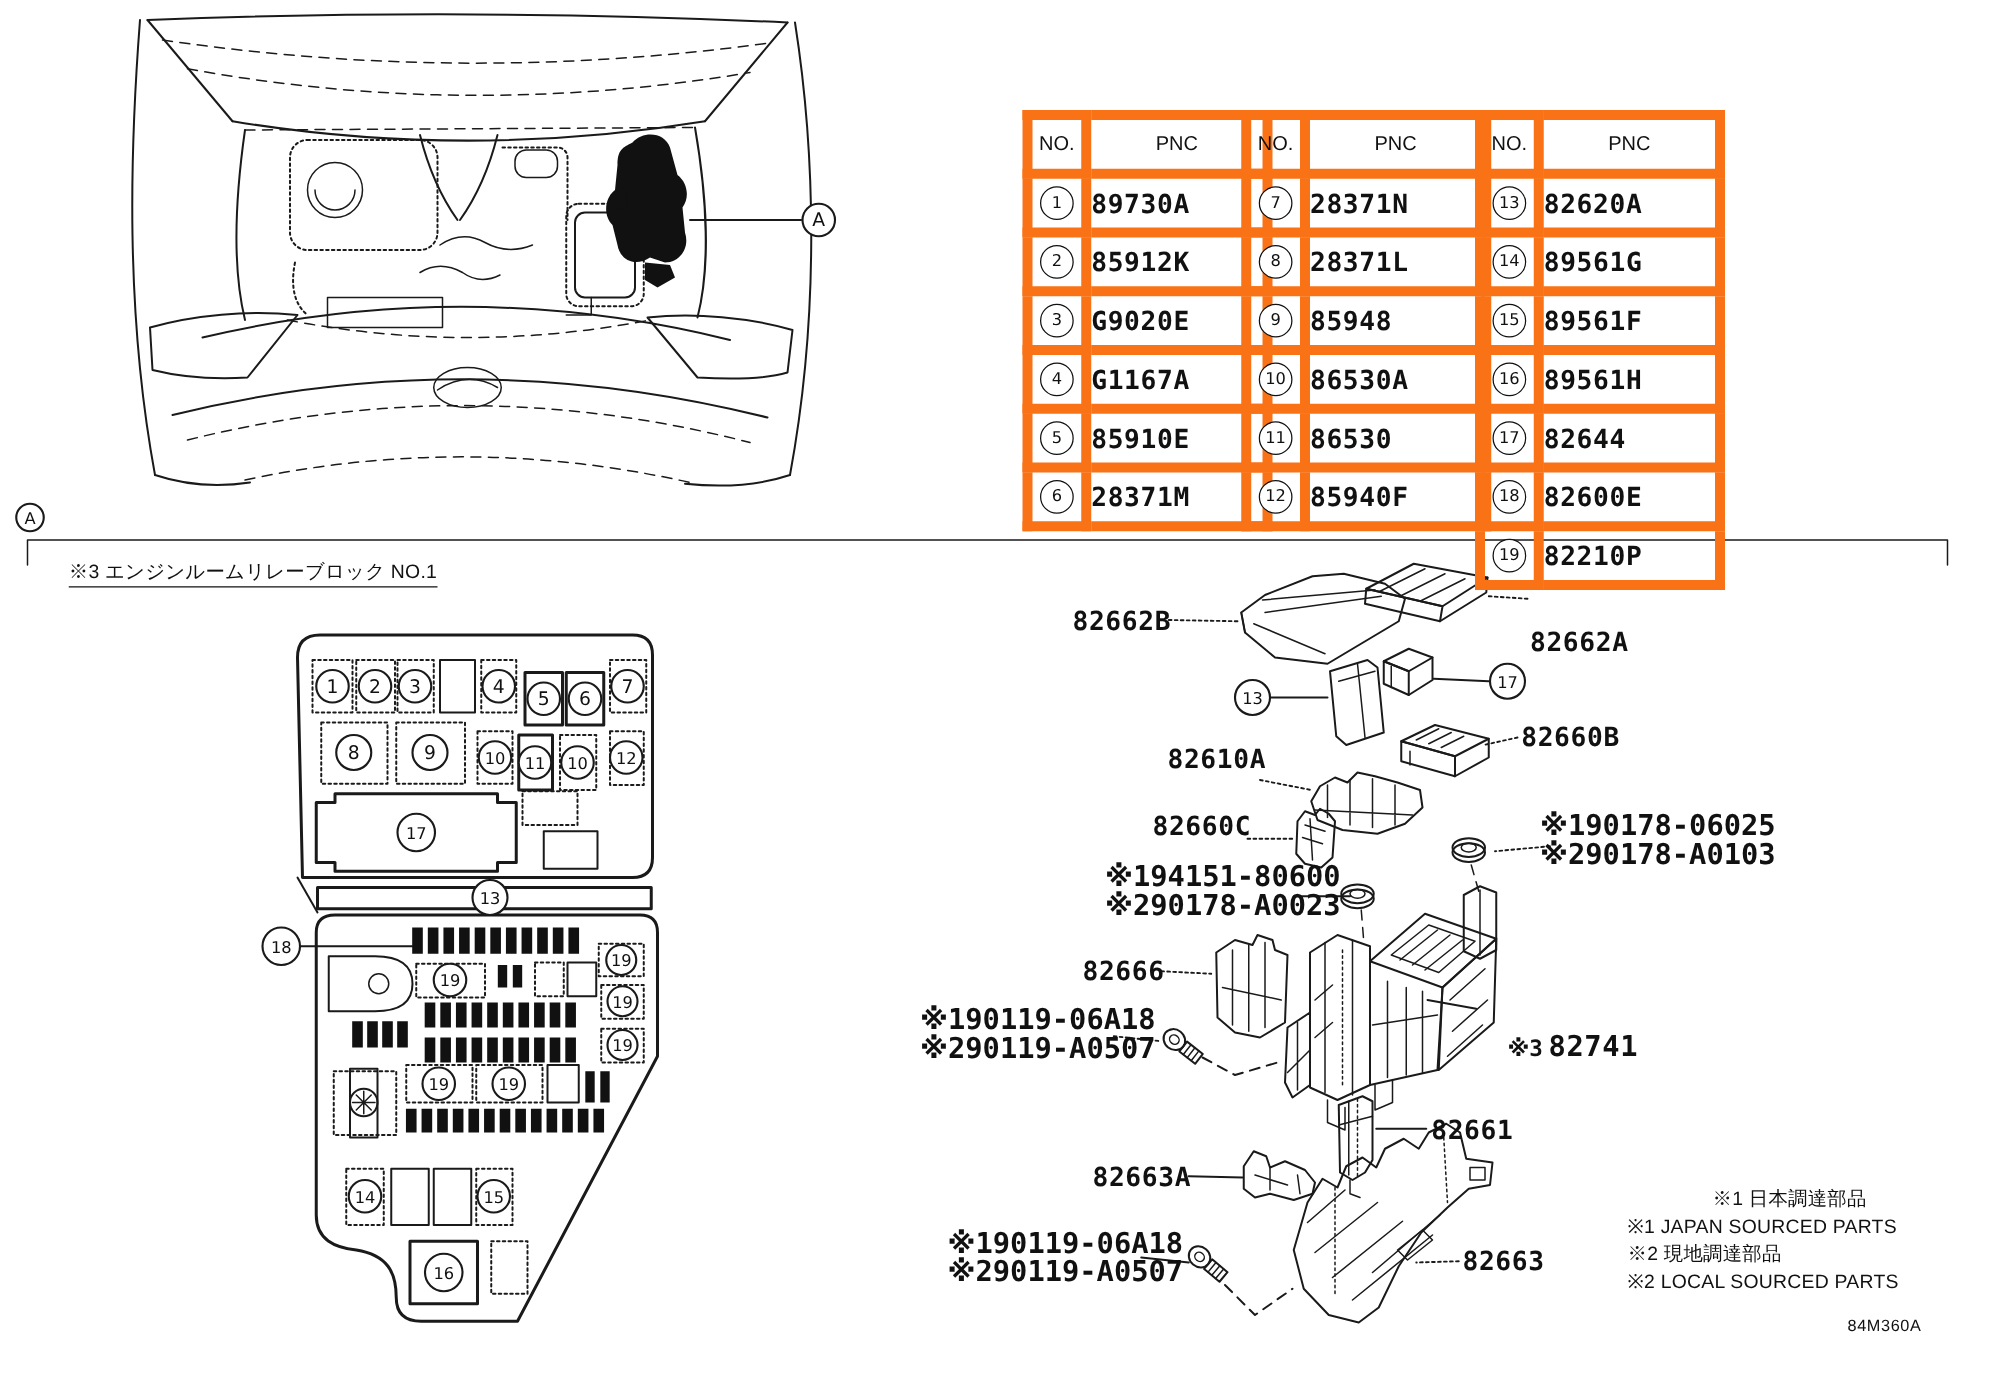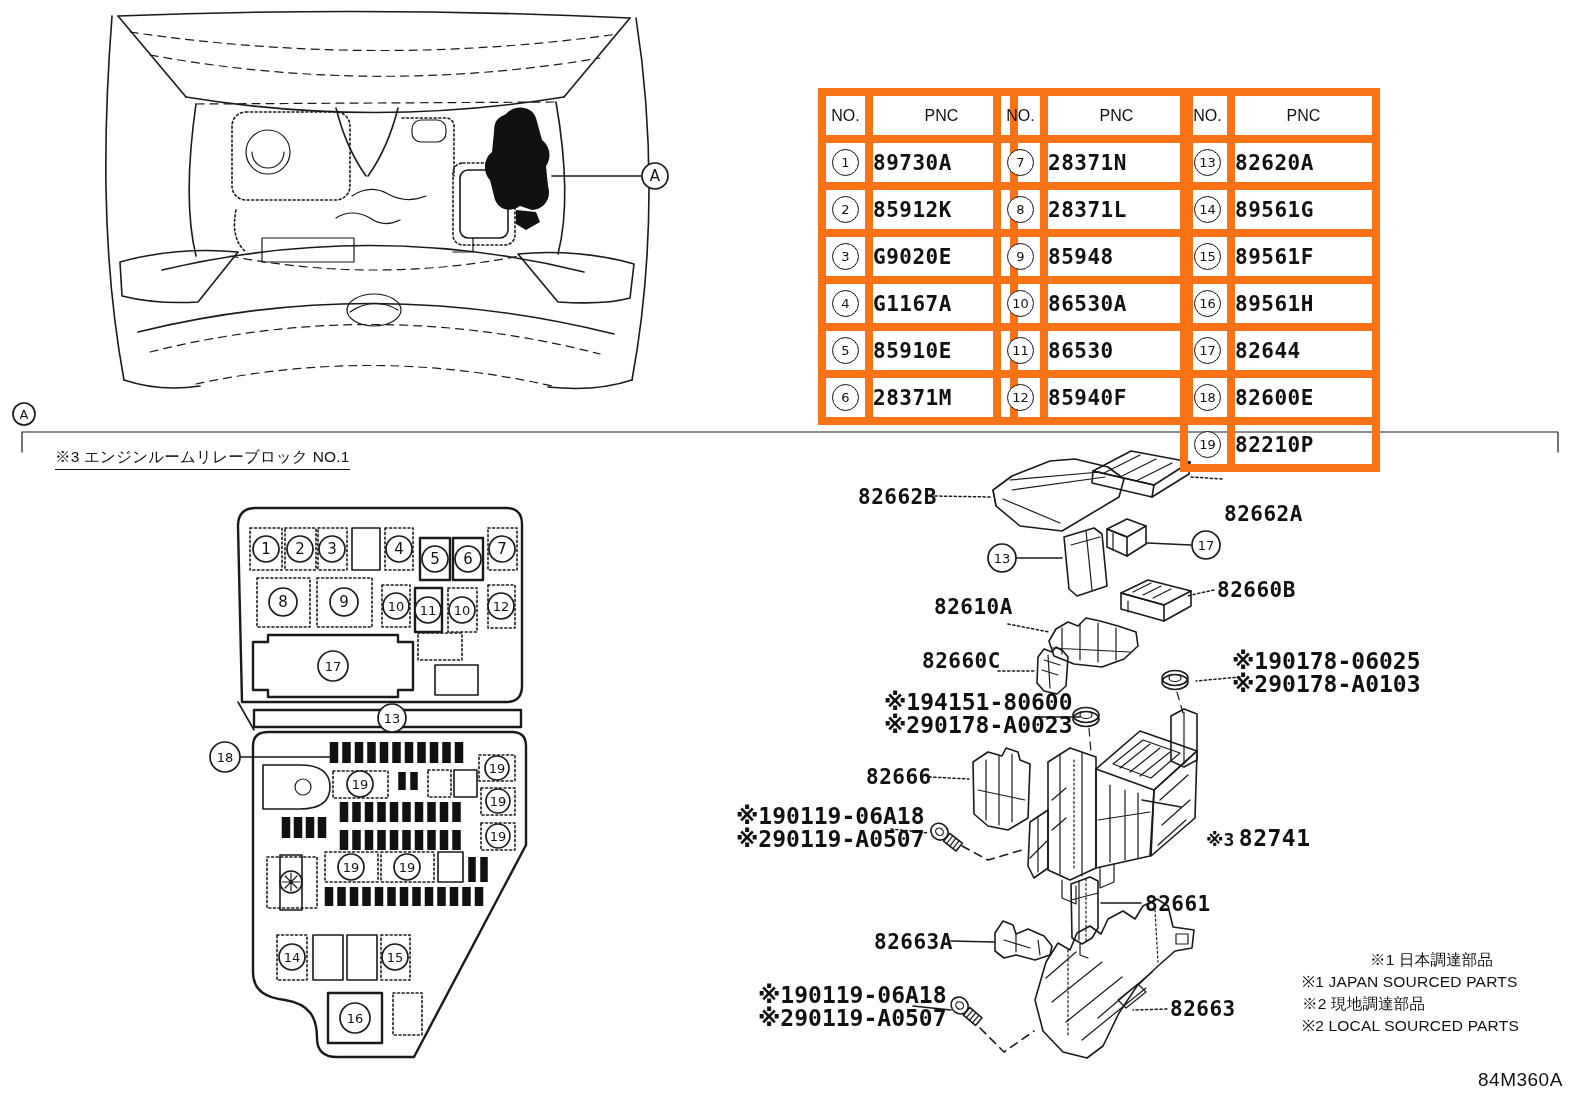--- a/index.html
+++ b/index.html
@@ -23,21 +23,21 @@
 
   
   .txt{position:absolute;z-index:2;white-space:nowrap;}
   .pn{font-family:"DejaVu Sans Mono","DejaVu Sans",monospace;font-weight:700;font-size:21px;letter-spacing:.5px;}
   .pnbig{font-family:"DejaVu Sans Mono","DejaVu Sans",monospace;font-weight:700;font-size:23px;letter-spacing:.5px;}
   .fn{font-family:"DejaVu Sans Mono","DejaVu Sans",monospace;font-weight:700;font-size:23px;line-height:23px;letter-spacing:0;}
   .fnpre{font-size:18px;font-weight:700;font-family:"DejaVu Sans Mono","DejaVu Sans",monospace;}
   .tar{text-align:right;}
   .enote{font-size:15.5px;letter-spacing:.2px;border-bottom:1.6px solid #111;padding-bottom:1px;}
   .fnote{font-size:15.5px;line-height:22px;letter-spacing:.2px;}
-  .code{font-size:19px;letter-spacing:.5px;margin-top:16px;}
+  .code{font-size:13px;letter-spacing:.5px;}
 
   
   table.ptable{position:absolute;z-index:2;border-collapse:collapse;table-layout:fixed;}
   .ptable td{border:8px solid #f97316;padding:0;height:39px;vertical-align:middle;overflow:hidden;}
   .ptable td.noc{width:39px;text-align:center;}
   .ptable td.pnc{width:137px;}
   .hdr{font-size:16px;text-align:center;font-family:"Liberation Sans",sans-serif;}
   .pv{font-family:"DejaVu Sans Mono","DejaVu Sans",monospace;font-weight:700;font-size:21px;padding-left:13px;letter-spacing:.5px;}
   .circ{display:inline-block;width:25px;height:25px;border:1.8px solid #111;border-radius:50%;
         font-size:13px;line-height:25px;text-align:center;font-family:"DejaVu Sans",sans-serif;background:#fff;}

